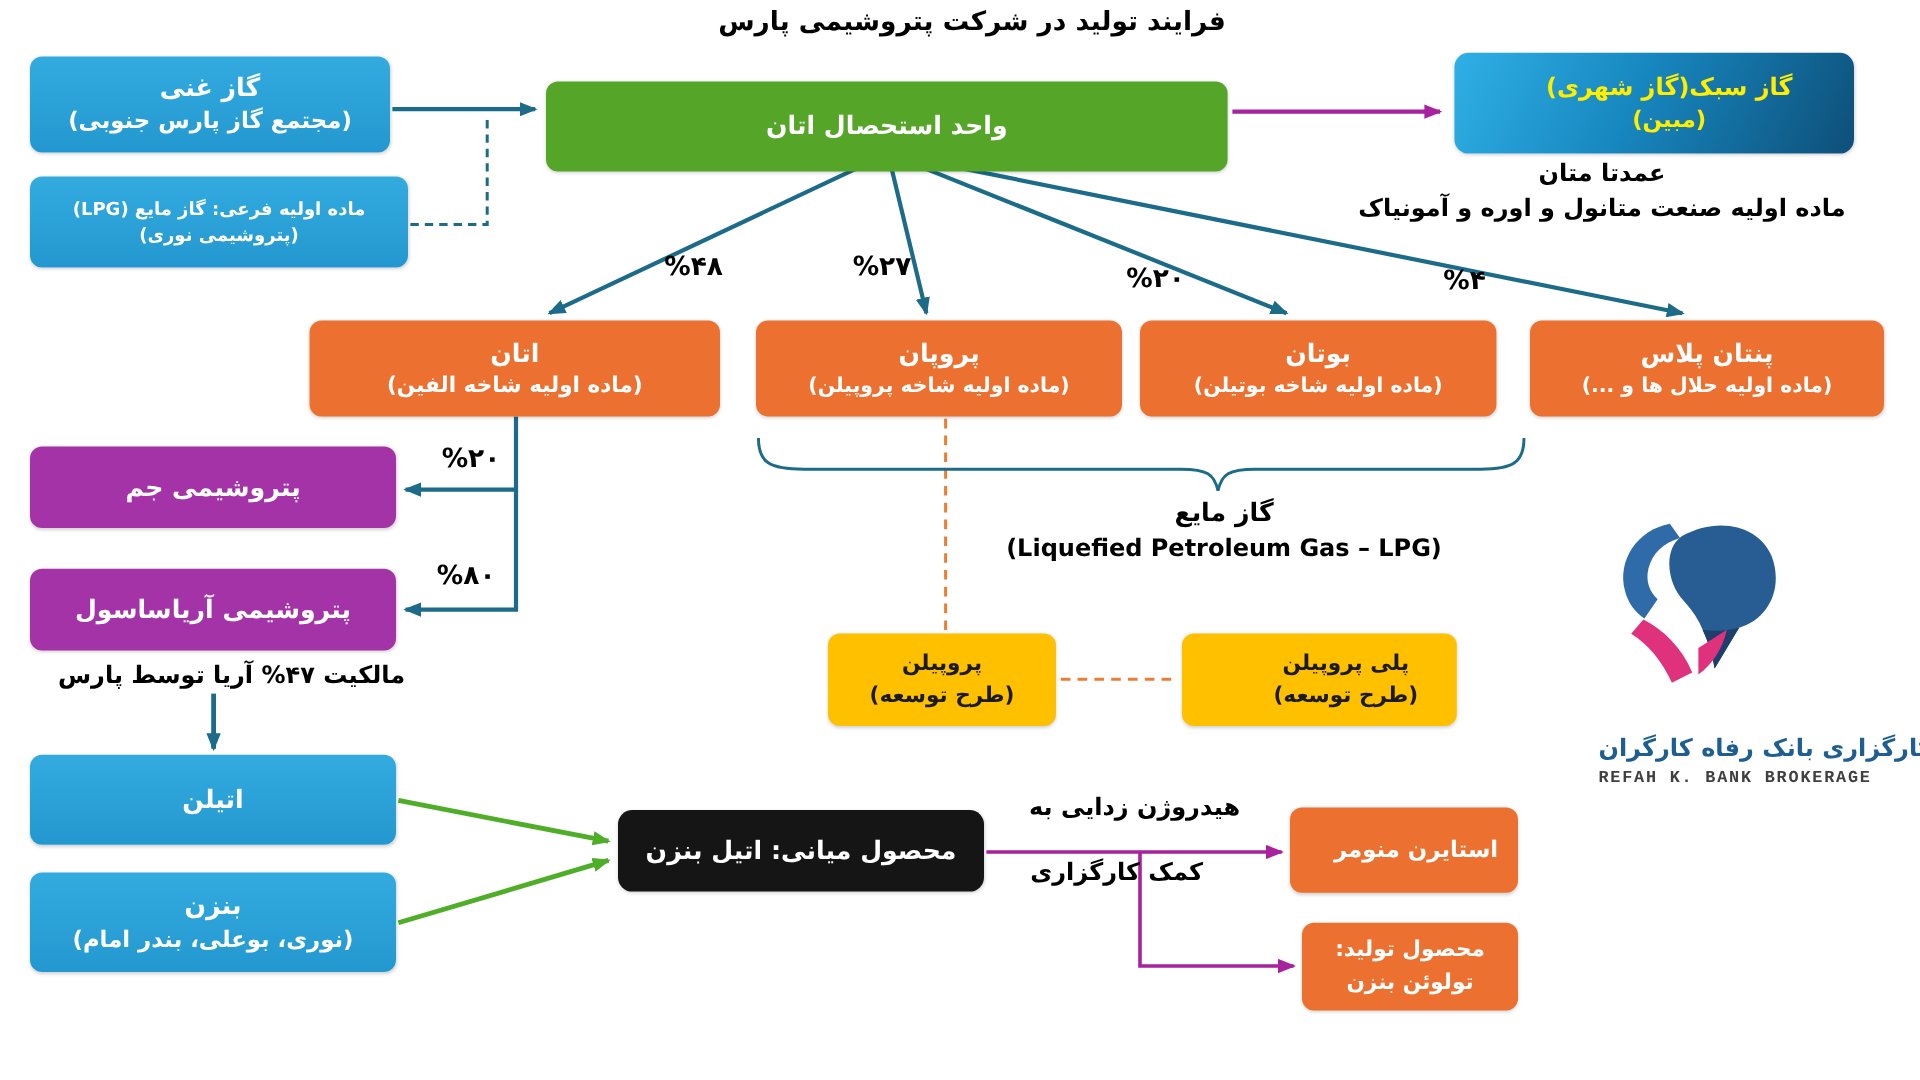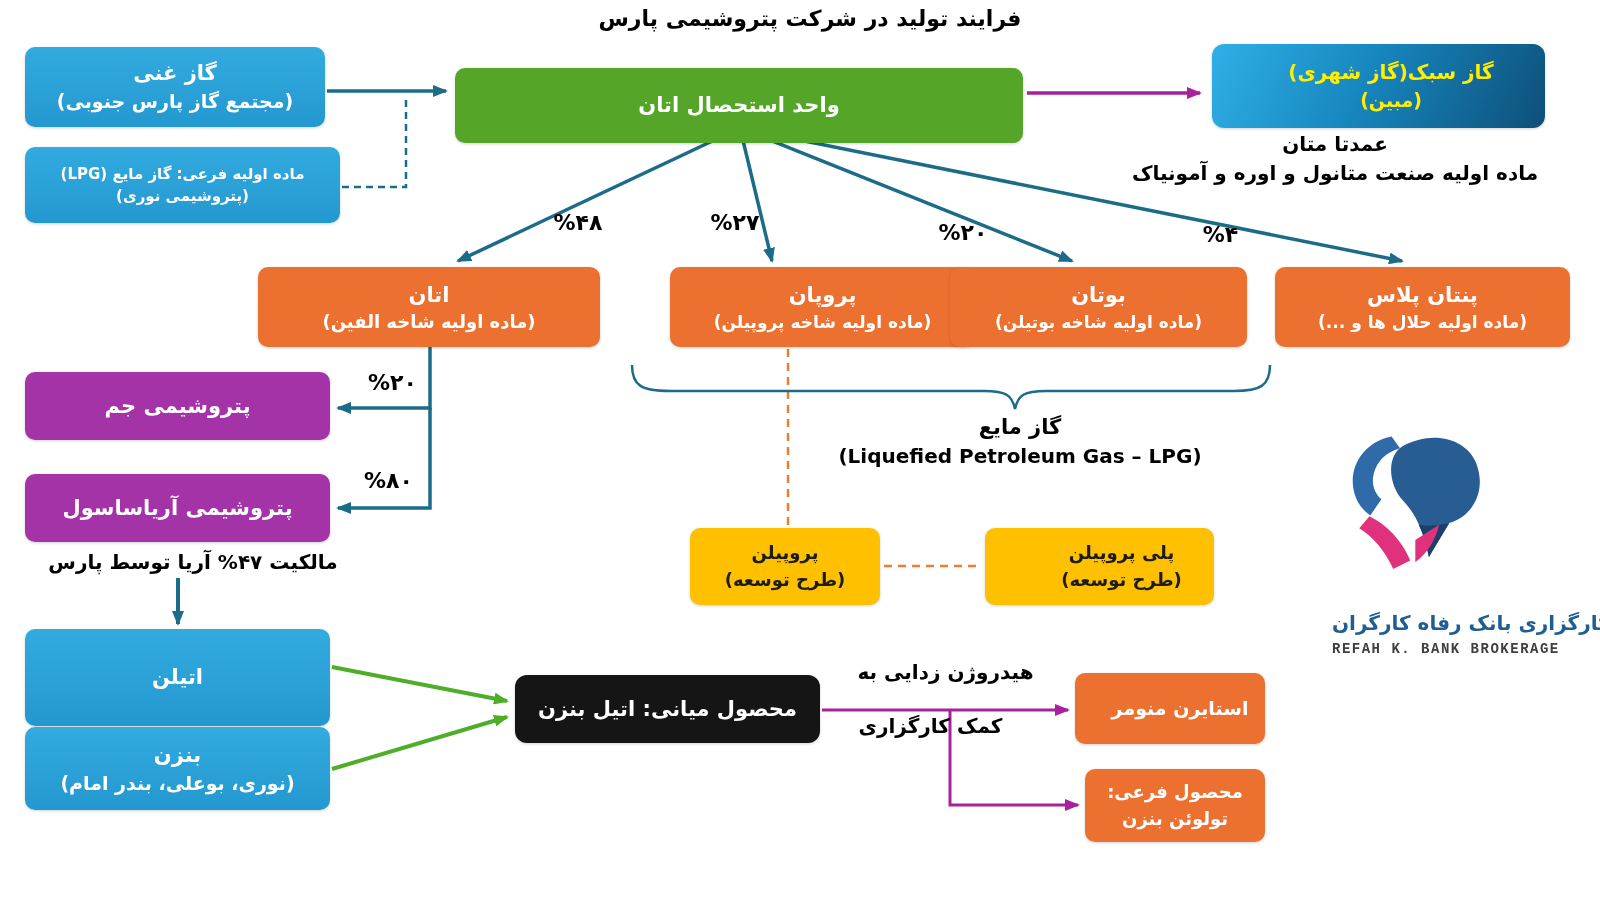--- a/index.html
+++ b/index.html
@@ -107,61 +107,61 @@
   <div class="lbl pct" style="left:700px;top:210px;width:70px;">%۲۷</div>
   <div class="lbl pct" style="left:928px;top:220px;width:70px;">%۲۰</div>
   <div class="lbl pct" style="left:1193px;top:222px;width:55px;">%۴</div>
   <div class="lbl pct" style="left:360px;top:370px;width:65px;">%۲۰</div>
   <div class="lbl pct" style="left:356px;top:468px;width:65px;">%۸۰</div>
 
   <div class="box orange-box" style="left:258px;top:267px;width:342px;height:80px;">
     <div class="t1">اتان</div>
     <div class="t2" style="font-size:18px;">(ماده اولیه شاخه الفین)</div>
   </div>
-  <div class="box orange-box" style="left:630px;top:267px;width:305px;height:80px;margin-left:40px;">
+  <div class="box orange-box" style="left:630px;top:267px;width:305px;height:80px;">
     <div class="t1">پروپان</div>
     <div class="t2" style="font-size:17px;">(ماده اولیه شاخه پروپیلن)</div>
   </div>
   <div class="box orange-box" style="left:950px;top:267px;width:297px;height:80px;">
     <div class="t1">بوتان</div>
     <div class="t2" style="font-size:17px;">(ماده اولیه شاخه بوتیلن)</div>
   </div>
   <div class="box purple-box" style="left:25px;top:372px;width:305px;height:68px;">
     <div class="t1">پتروشیمی جم</div>
   </div>
 
   <div class="box orange-box" style="left:1275px;top:267px;width:295px;height:80px;">
     <div class="t1">پنتان پلاس</div>
     <div class="t2" style="font-size:17px;">(ماده اولیه حلال ها و ...)</div>
   </div>
   <div class="box purple-box" style="left:25px;top:474px;width:305px;height:68px;">
     <div class="t1">پتروشیمی آریاساسول</div>
   </div>
   <div class="lbl rtl note" style="left:18px;top:548px;width:350px;text-align:center;">مالکیت ۴۷% آریا توسط پارس</div>
 
-  <div class="box blue-box" style="left:25px;top:629px;width:305px;height:97px;">
+  <div class="box blue-box" style="left:25px;top:629px;width:305px;height:75px;">
     <div class="t1">اتیلن</div>
   </div>
   <div class="box blue-box" style="left:25px;top:727px;width:305px;height:83px;">
     <div class="t1">بنزن</div>
     <div class="t1" style="font-size:19px;">(نوری، بوعلی، بندر امام)</div>
   </div>
 
   <div class="box black-box" style="left:515px;top:675px;width:305px;height:68px;">
     <div class="t1">محصول میانی: اتیل بنزن</div>
   </div>
 
   <div class="lbl rtl note" style="left:843px;top:658px;width:205px;text-align:center;">هیدروژن زدایی به</div>
   <div class="lbl rtl note" style="left:843px;top:712px;width:175px;text-align:center;">کمک کارگزاری</div>
 
   <div class="box orange-box" style="left:1075px;top:673px;width:190px;height:71px;">
     <div class="t1" style="font-size:19px;margin-left:20px;">استایرن منومر</div>
   </div>
   <div class="box orange-box" style="left:1085px;top:769px;width:180px;height:73px;">
-    <div class="t1" style="font-size:18px;">محصول فرعی:</div>
+    <div class="t1" style="font-size:18px;">محصول تولید:</div>
     <div class="t1" style="font-size:18px;">تولوئن بنزن</div>
   </div>
 
   <div class="lbl" style="left:820px;top:412px;width:400px;text-align:center;">
     <div class="note rtl" style="font-size:21px;">گاز مایع</div>
     <div class="note ltr">(Liquefied Petroleum Gas – LPG)</div>
   </div>
 
   <div class="box yellow-box" style="left:690px;top:528px;width:190px;height:77px;align-items:center;">
     <div class="t1" style="font-size:18px;">پروپیلن</div>

